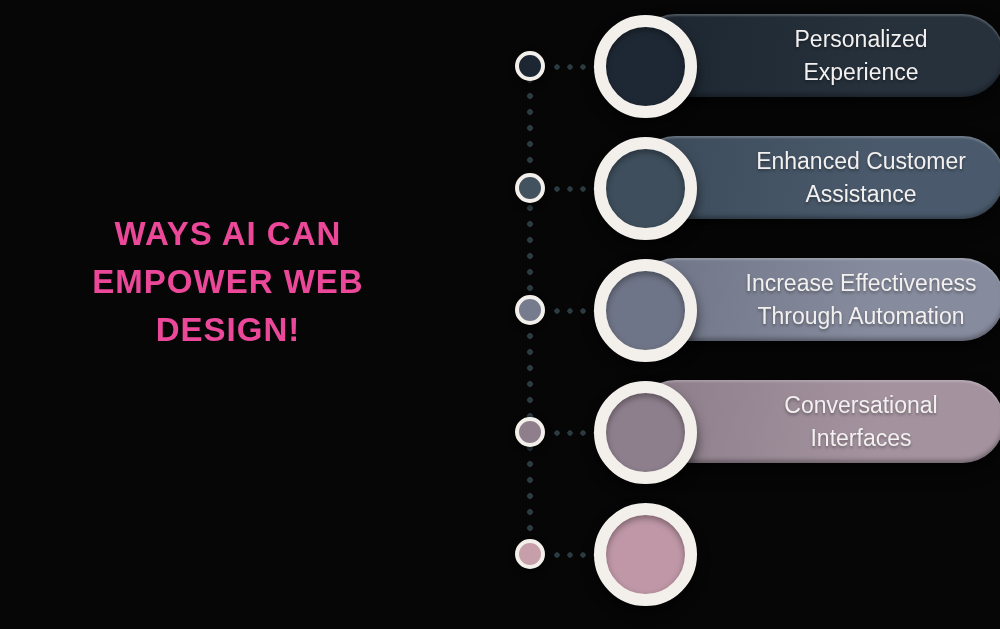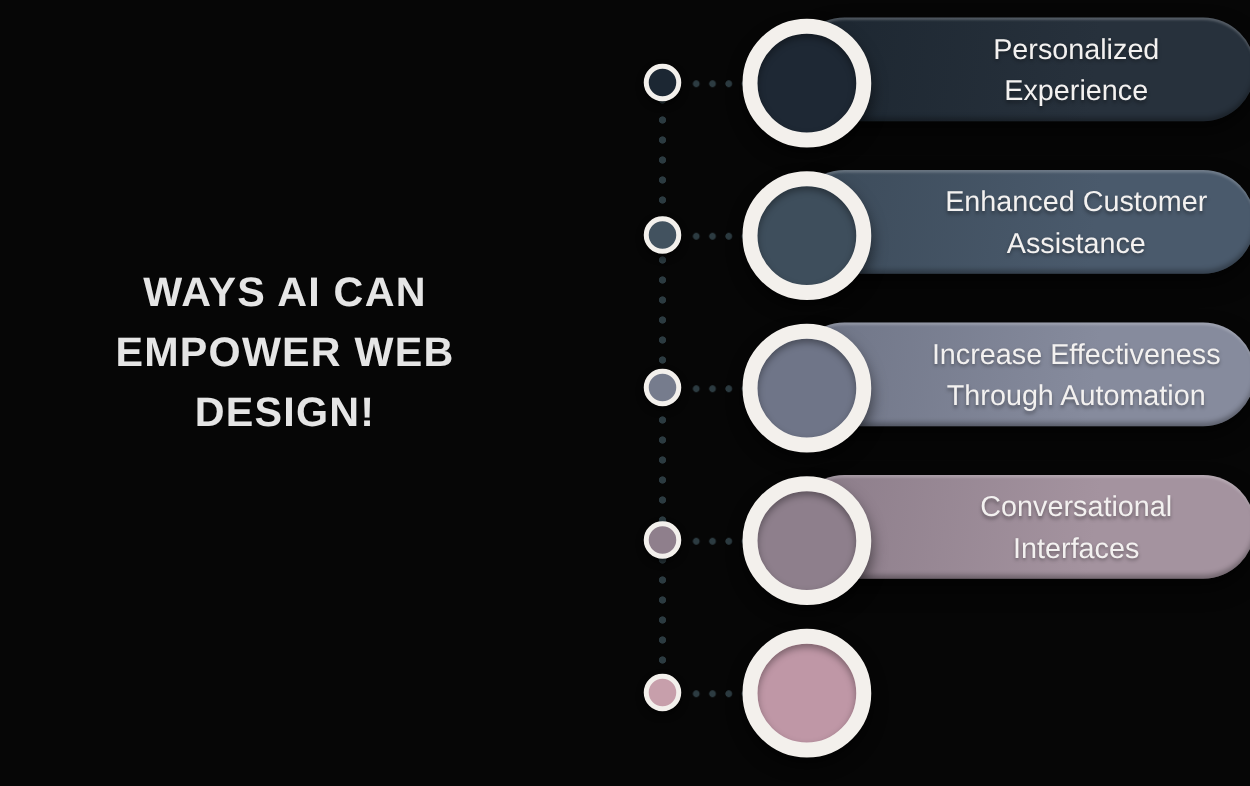--- a/index.html
+++ b/index.html
@@ -53,21 +53,21 @@
     border-radius:50%;border:12px solid var(--ring);
     background:var(--circle-fill);
     box-shadow:0 7px 12px rgba(0,0,0,.55),inset 0 3px 6px rgba(0,0,0,.35);
   }
 </style>
 </head>
 <body>
 
 <div id="canvas" style="background: rgb(6, 6, 6); --dot: #2c3b41; --ring: #f3f0ec;">
 
-  <div class="title" style="color: #e5e5e5;">WAYS AI CAN
+  <div class="title" style="color: #ec4899;">WAYS AI CAN
 EMPOWER WEB
 DESIGN!</div>
 
   <div class="vline"></div>
 
   <div class="row row-1" style="--pill-base: #27313c; --pill-dark: #1c2630; --circle-fill: #1e2834; --node-fill: #1c2733;">
     <div class="node"></div>
     <div class="connector"></div>
     <div class="pill">
       <div class="pill-label">Personalized

